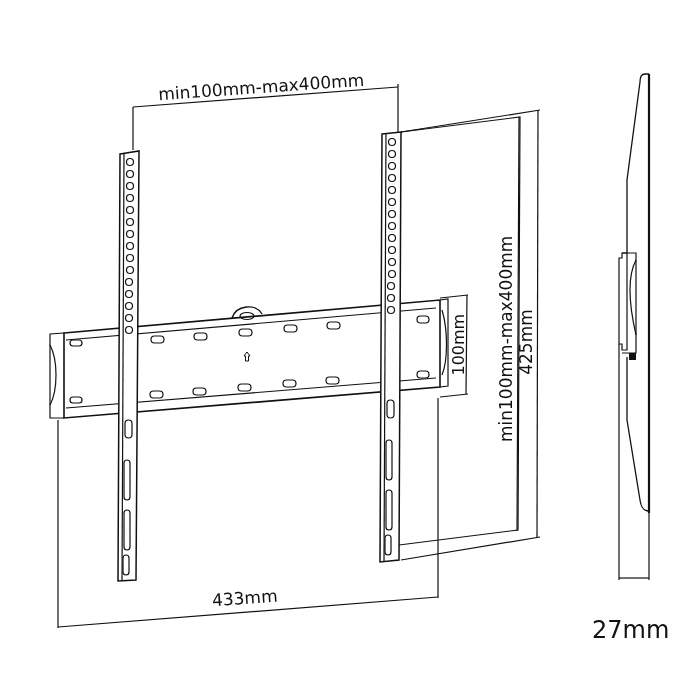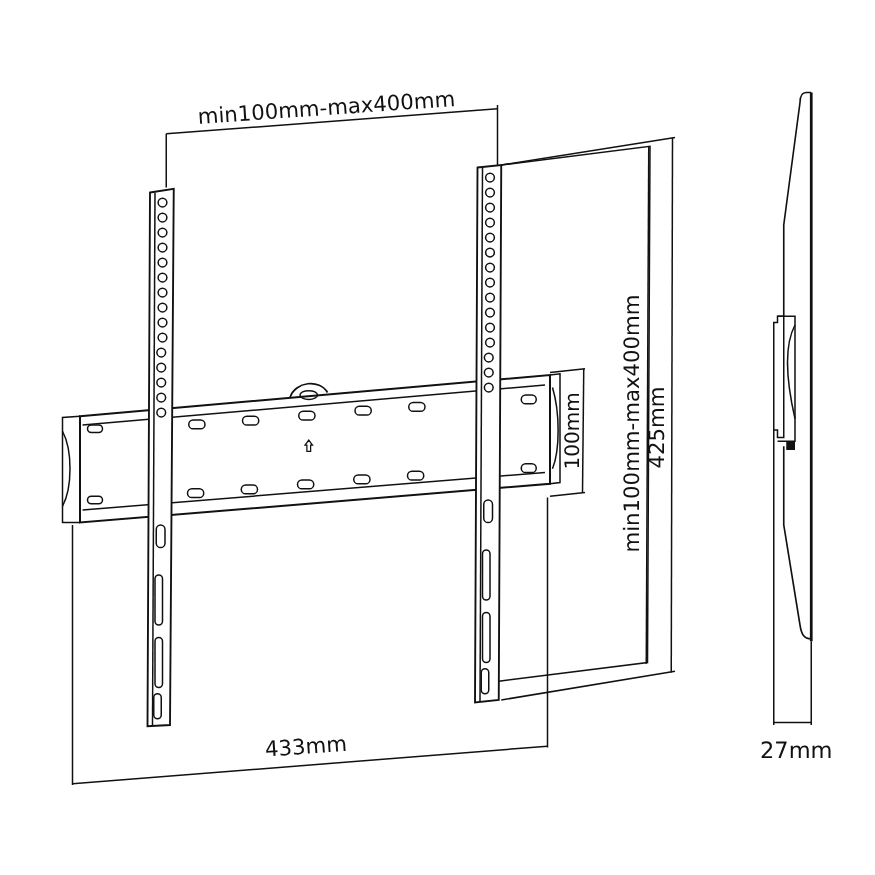--- a/index.html
+++ b/index.html
@@ -131,13 +131,13 @@
 <div class="lbl" style="left:158px; top:77px; transform:rotate(-4deg); font-size:17px;">min100mm-max400mm</div>
 
 <div class="lbl rot" style="left:406px; top:332px; width:200px; text-align:center; transform:rotate(-90deg); font-size:17px;">min100mm-max400mm</div>
 
 <div class="lbl rot" style="left:486px; top:332px; width:80px; text-align:center; transform:rotate(-90deg); font-size:17px;">425mm</div>
 
 <div class="lbl rot" style="left:428px; top:336px; width:60px; text-align:center; transform:rotate(-90deg); font-size:16px;">100mm</div>
 
 <div class="lbl" style="left:212px; top:588px; transform:rotate(-4deg); font-size:17px;">433mm</div>
 
-<div class="lbl" style="left:592px; top:590px; font-size:18px;margin-left:16px;">27mm</div>
+<div class="lbl" style="left:592px; top:616px; font-size:24px;">27mm</div>
 
 </body></html>

